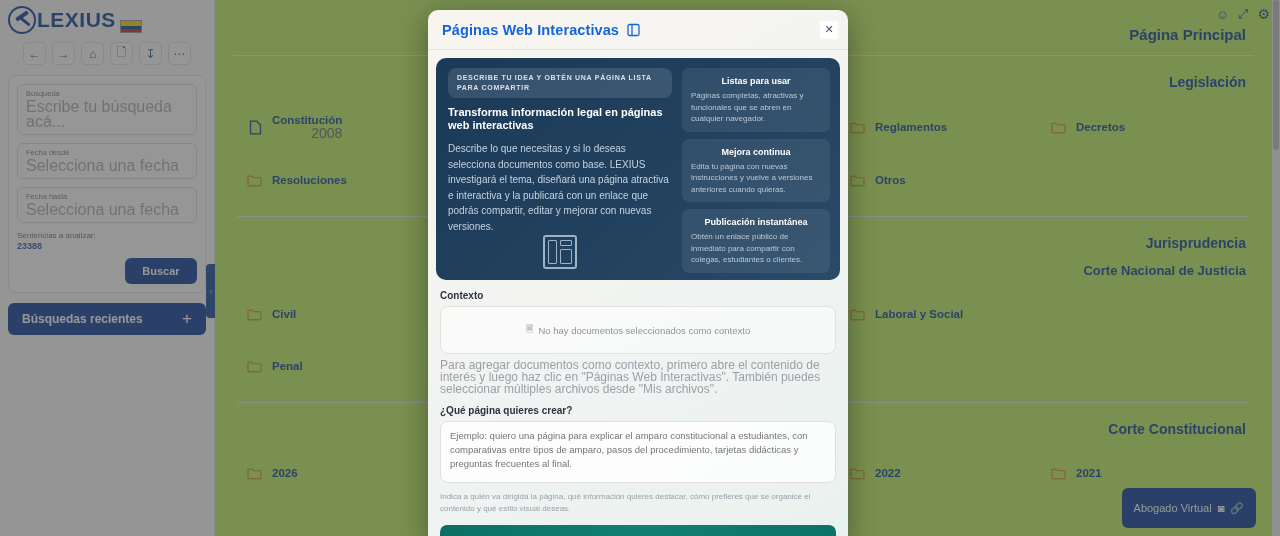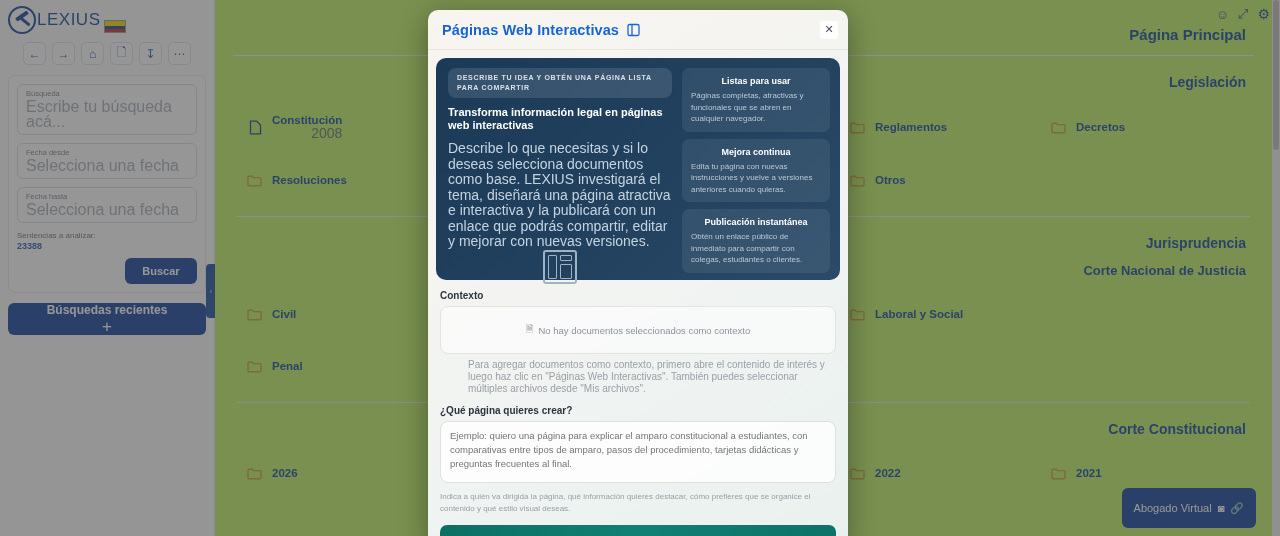--- a/index.html
+++ b/index.html
@@ -27,21 +27,21 @@
     background:#fff;
   }
   .logo-mark::before{
     content:""; position:absolute; left:5px; top:6px; width:14px; height:4px;
     background:#14489b; transform:rotate(-35deg); border-radius:1px;
   }
   .logo-mark::after{
     content:""; position:absolute; left:9px; top:12px; width:12px; height:3px;
     background:#14489b; transform:rotate(40deg); border-radius:1px;
   }
-  .logo-text { font-size:17px; font-weight:normal; color:#14489b; letter-spacing:.5px; margin-left:1px; }
+  .logo-text { font-size:21px; font-weight:bold; color:#14489b; letter-spacing:.5px; margin-left:1px; }
   .flag { width:22px; height:13px; margin-left:4px; margin-top:12px; border:1px solid #999; position:relative; background:#ffd600; }
   .flag .b { position:absolute; left:0; right:0; top:50%; height:25%; background:#0b4ea2; }
   .flag .r { position:absolute; left:0; right:0; bottom:0; height:25%; background:#d52b1e; }
 
   .navbar { display:flex; gap:6px; justify-content:center; padding:8px 6px 6px 6px; }
   .navbtn {
     width:23px; height:23px; border:1px solid #dfe3e8; border-radius:5px;
     display:flex; align-items:center; justify-content:center;
     color:#2a5cb8; font-size:12px; background:#fff;
   }
@@ -54,21 +54,21 @@
   .sent-num { font-size:9px; color:#2a5cb8; font-weight:bold; line-height:11px; }
   .buscar {
     margin-top:6px; margin-left:auto; width:72px; height:26px; background:#11429b;
     color:#fff; border-radius:6px; font-size:11px; font-weight:bold;
     display:flex; align-items:center; justify-content:center;text-align:center;
   }
   .recent-card { margin:10px 8px 0 8px; }
   .recent-bar {
     background:#11429b; color:#fff; border-radius:6px; height:32px;
     display:flex; align-items:center; justify-content:space-between; padding:0 14px;
-    font-size:12px; font-weight:bold;flex-direction:column;
+    font-size:12px; font-weight:bold;
   }
   .recent-plus { font-size:17px; font-weight:normal; }
 
   .sb-handle {
     position:absolute; left:206px; top:264px; width:10px; height:54px;
     background:#1c4fa1; border-radius:4px 0 0 4px;
     display:flex; align-items:center; justify-content:center; color:#cdd9ef; font-size:7px;
   }
 
   
@@ -125,41 +125,41 @@
     background:linear-gradient(135deg,#1b3a58 0%,#21415f 55%,#2a4a66 100%);
     display:flex; gap:8px; height:222px;
   }
   .hero-left { width:228px; border-radius:8px; padding:0 2px; display:flex; flex-direction:column;}
   .badge {
     background:rgba(255,255,255,.12); border-radius:8px; padding:5px 9px;
     font-size:7px; font-weight:bold; letter-spacing:.7px; color:#d7e1ea; line-height:10px;
     text-transform:uppercase;
   }
   .hero-h { font-size:11px; font-weight:bold; color:#ffffff; margin-top:8px; line-height:13px; }
-  .hero-p { font-size:14px; color:#c6d3df; margin-top:9px; line-height:15.5px; }
+  .hero-p { font-size:10px; color:#c6d3df; margin-top:9px; line-height:15.5px; }
   .hero-icon-wrap { flex:1; display:flex; align-items:center; justify-content:center; }
   .layout-ico { width:34px; height:34px; border:2px solid #9fb3c4; border-radius:3px; display:flex; padding:3px; gap:3px;}
   .layout-ico .l { width:9px; border:1.5px solid #9fb3c4; border-radius:1px; }
   .layout-ico .r { flex:1; display:flex; flex-direction:column; gap:3px; }
   .layout-ico .r div { flex:1; border:1.5px solid #9fb3c4; border-radius:1px; }
   .layout-ico .r div:first-child { flex:0 0 6px; }
 
   .hero-right { flex:1; display:flex; flex-direction:column; gap:7px; }
   .fcard { background:rgba(255,255,255,.08); border-radius:7px; padding:7px 9px; }
   .fcard .t { font-size:9px; font-weight:bold; color:#ffffff; line-height:12px;text-align:center; }
   .fcard .d { font-size:8px; color:#b9c8d6; line-height:11.5px; margin-top:3px; }
 
   .body { padding:10px 12px 0 12px; }
   .lbl-strong { font-size:10px; font-weight:bold; color:#2c3440; margin-bottom:5px; }
   .ctx-box {
     border:1px solid #e5e3dd; border-radius:8px; height:48px; background:rgba(255,255,255,.55);
     display:flex; align-items:center; justify-content:center; gap:5px;
     font-size:9.5px; color:#8d939c;
   }
-  .help { font-size:10px; color:#9aa0a8; line-height:12px; margin-top:5px;margin-left:28px; }
+  .help { font-size:12px; color:#9aa0a8; line-height:12px; margin-top:5px; }
   .q-lbl { font-size:10px; font-weight:bold; color:#2c3440; margin-top:10px; margin-bottom:5px; }
   .ta {
     width:100%; height:62px; border:1px solid #e2e0da; border-radius:8px;
     background:rgba(255,255,255,.8); padding:7px 9px; resize:none;
     font-family:"Liberation Sans", sans-serif; font-size:9.5px; color:#8b9099; line-height:14px;
     outline:none;
   }
   .ta-hint { font-size:8px; color:#9aa0a8; line-height:12px; margin-top:4px; }
   .cta {
     margin-top:10px; height:30px; border-radius:7px;

